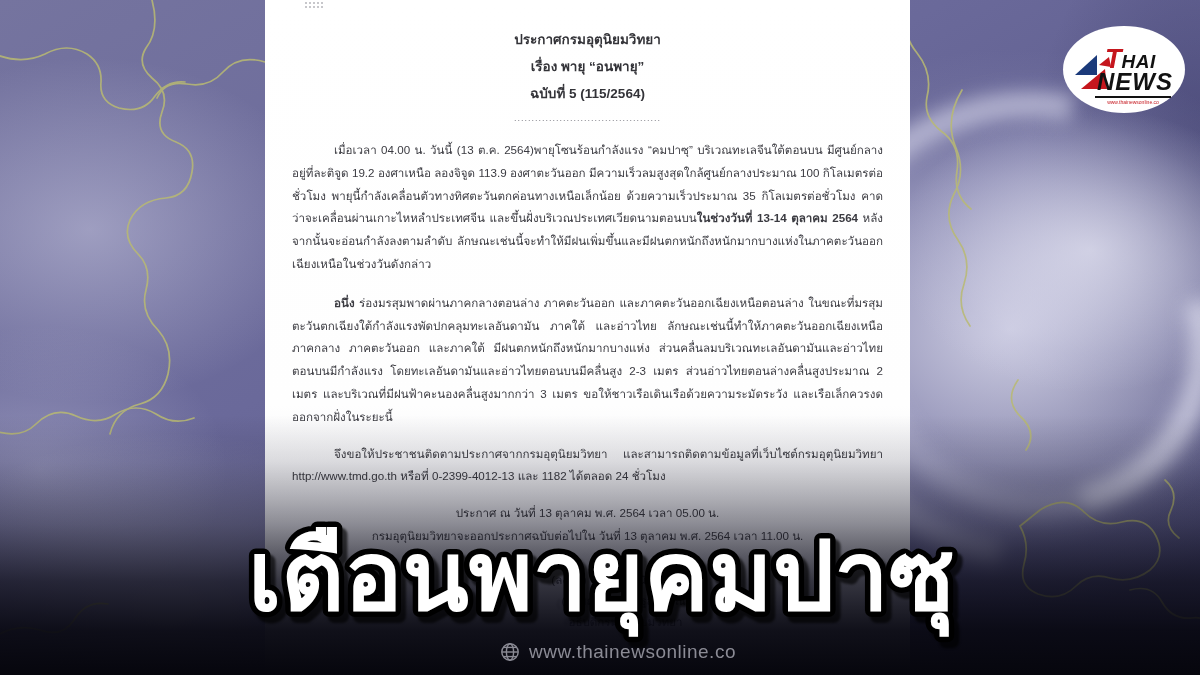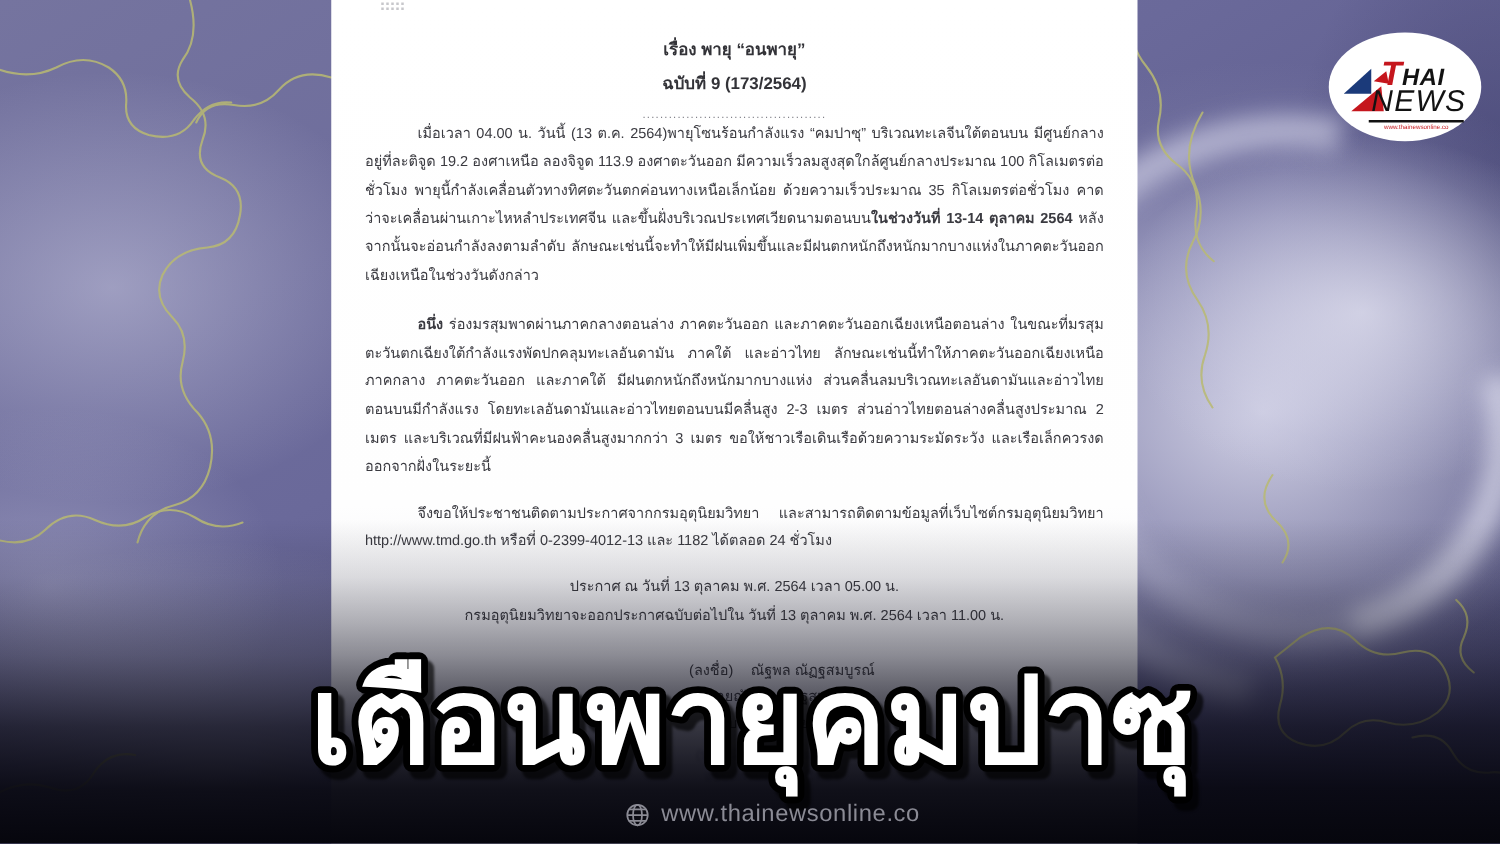--- a/index.html
+++ b/index.html
@@ -41,21 +41,21 @@
   }
   .doc-inner{padding:12px 27px 0 27px;}
   .top-mark{position:absolute;left:305px;top:0;width:18px;height:8px;opacity:.55;}
   .top-mark div{border-top:2px dotted #9a9aa2;margin-top:2px;}
   .doc-title{ text-align:center;font-weight:bold;font-size:13.5px;line-height:27px;margin-top:14px;color:#333338;}
   .doc-sep{text-align:center;font-size:9px;letter-spacing:1px;color:#7d7d85;margin-top:6px;}
   .para{
     font-size:11.6px;line-height:22.8px;text-align:justify;text-indent:42px;
     margin:0;color:#3a3a40;
   }
-  .para.p1{}
+  .para.p1{margin-top:16px;}
   .para.p2{margin-top:16px;}
   .para.p3{margin-top:14px;}
   .center-line{text-align:center;font-size:11.6px;line-height:22.5px;color:#3a3a40;}
   .dates{margin-top:14px;}
   .sig{margin-top:22px;text-align:center;font-size:11.6px;line-height:21px;color:#3a3a40;transform:translateX(38px);}
   .sig .row1 span{margin:0 7px;}
   .ghost{position:absolute;left:265px;width:645px;text-align:center;color:#2a2a3a;
     opacity:.4;filter:blur(1.2px);font-size:11px;transform:translateX(30px);}
   
   .dark-overlay{
@@ -82,21 +82,21 @@
   
   .logo{
     position:absolute;left:1063px;top:26px;width:122px;height:87px;
     background:#ffffff;border-radius:50%;
   }
   .logo-inner{position:absolute;inset:0;font-style:italic;}
   .logo-tri{position:absolute;left:10px;top:27px;}
   .logo-thai{position:absolute;left:42px;top:18px;white-space:nowrap;}
   .logo-thai .t{color:#c5161d;font-size:27px;font-weight:bold;}
   .logo-thai .hai{color:#121212;font-size:19px;font-weight:bold;letter-spacing:.5px;}
-  .logo-news{position:absolute;left:34px;top:42px;color:#121212;font-size:24px;font-weight:normal;letter-spacing:1px;}
+  .logo-news{position:absolute;left:34px;top:42px;color:#121212;font-size:24px;font-weight:bold;letter-spacing:1px;}
   .logo-rule{position:absolute;left:32px;top:70px;width:76px;height:2px;background:#121212;}
   .logo-url{position:absolute;left:30px;top:73px;width:80px;text-align:center;color:#c5161d;font-size:5px;font-style:normal;}
 </style>
 </head>
 <body>
 
 <div class="bg"></div>
 <div class="typhoon-arm arm1"></div>
 <div class="typhoon-arm arm2"></div>
 
@@ -112,22 +112,23 @@
     <path d="M1018,380 q-14,20 2,36 q18,16 6,34"></path>
     <path d="M1040,510 q26,-16 44,2 q16,16 38,10 q24,-6 34,14 q10,20 -6,34 q-18,14 -40,8 q-20,-6 -34,8 q-16,16 -38,8 q-20,-8 -14,-30 q6,-20 -4,-38 z"></path>
     <path d="M1130,590 q22,-6 32,12 q10,18 30,16 q14,-2 20,10"></path>
     <path d="M1165,480 q14,12 6,30 q-8,16 8,28"></path>
   </g>
 </svg>
 
 <div class="doc">
   <div class="doc-inner">
     <div class="doc-title">
+      <div>ประกาศกรมอุตุนิยมวิทยา</div>
       <div>เรื่อง พายุ “อนพายุ”</div>
-      <div>ฉบับที่ 9 (173/2564)</div>
+      <div>ฉบับที่ 5 (115/2564)</div>
     </div>
     <div class="doc-sep">..........................................</div>
 
     <p class="para p1"><span>เมื่อเวลา 04.00 น. วันนี้ (13 ต.ค. 2564)พายุโซนร้อนกำลังแรง “คมปาซุ” บริเวณทะเลจีนใต้ตอนบน มีศูนย์กลางอยู่ที่ละติจูด 19.2 องศาเหนือ ลองจิจูด 113.9 องศาตะวันออก มีความเร็วลมสูงสุดใกล้ศูนย์กลางประมาณ 100 กิโลเมตรต่อชั่วโมง พายุนี้กำลังเคลื่อนตัวทางทิศตะวันตกค่อนทางเหนือเล็กน้อย ด้วยความเร็วประมาณ 35 กิโลเมตรต่อชั่วโมง คาดว่าจะเคลื่อนผ่านเกาะไหหลำประเทศจีน และขึ้นฝั่งบริเวณประเทศเวียดนามตอนบน</span><b>ในช่วงวันที่ 13-14 ตุลาคม 2564</b><span> หลังจากนั้นจะอ่อนกำลังลงตามลำดับ ลักษณะเช่นนี้จะทำให้มีฝนเพิ่มขึ้นและมีฝนตกหนักถึงหนักมากบางแห่งในภาคตะวันออกเฉียงเหนือในช่วงวันดังกล่าว</span></p>
 
     <p class="para p2"><b>อนึ่ง</b><span> ร่องมรสุมพาดผ่านภาคกลางตอนล่าง ภาคตะวันออก และภาคตะวันออกเฉียงเหนือตอนล่าง ในขณะที่มรสุมตะวันตกเฉียงใต้กำลังแรงพัดปกคลุมทะเลอันดามัน ภาคใต้ และอ่าวไทย ลักษณะเช่นนี้ทำให้ภาคตะวันออกเฉียงเหนือ ภาคกลาง ภาคตะวันออก และภาคใต้ มีฝนตกหนักถึงหนักมากบางแห่ง ส่วนคลื่นลมบริเวณทะเลอันดามันและอ่าวไทยตอนบนมีกำลังแรง โดยทะเลอันดามันและอ่าวไทยตอนบนมีคลื่นสูง 2-3 เมตร ส่วนอ่าวไทยตอนล่างคลื่นสูงประมาณ 2 เมตร และบริเวณที่มีฝนฟ้าคะนองคลื่นสูงมากกว่า 3 เมตร ขอให้ชาวเรือเดินเรือด้วยความระมัดระวัง และเรือเล็กควรงดออกจากฝั่งในระยะนี้</span></p>
 
     <p class="para p3">จึงขอให้ประชาชนติดตามประกาศจากกรมอุตุนิยมวิทยา และสามารถติดตามข้อมูลที่เว็บไซต์กรมอุตุนิยมวิทยา http://www.tmd.go.th หรือที่ 0-2399-4012-13 และ 1182 ได้ตลอด 24 ชั่วโมง</p>
 
     <div class="dates">

